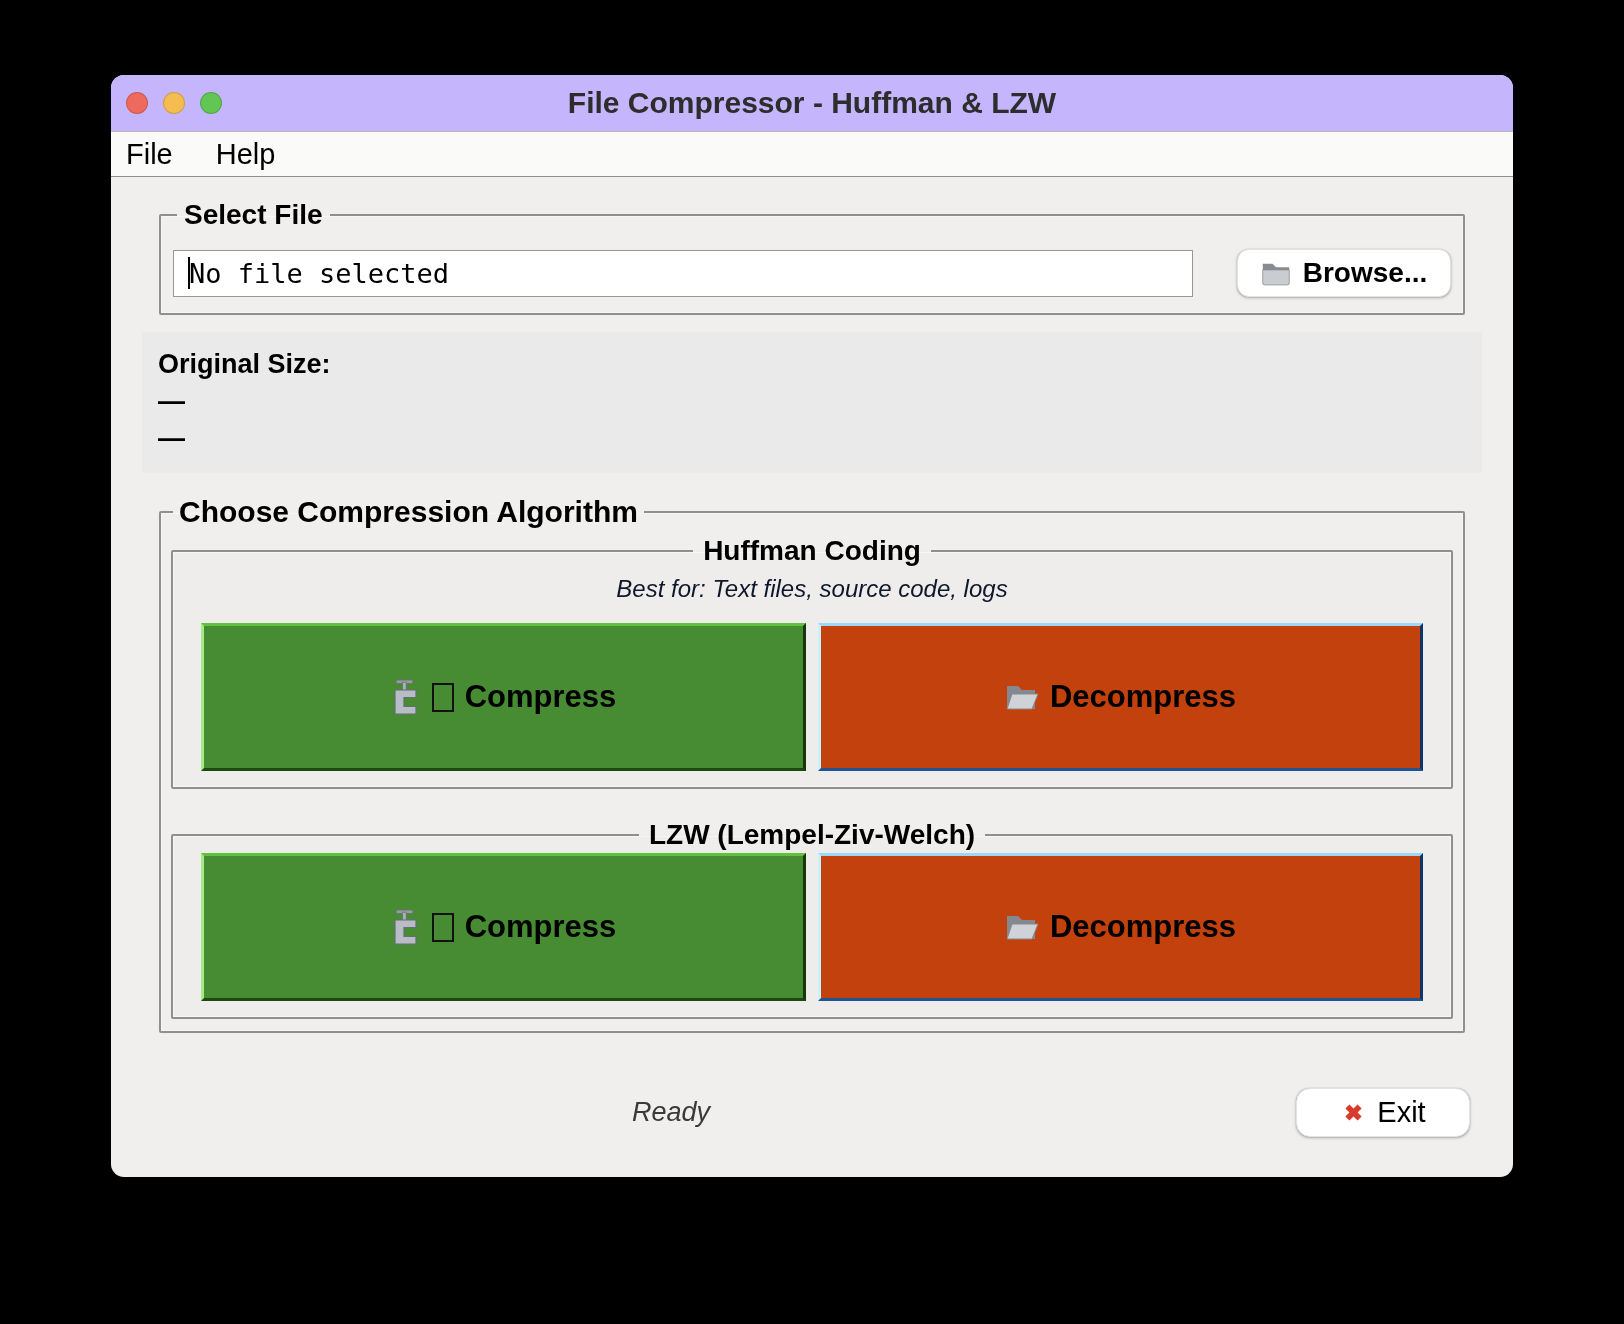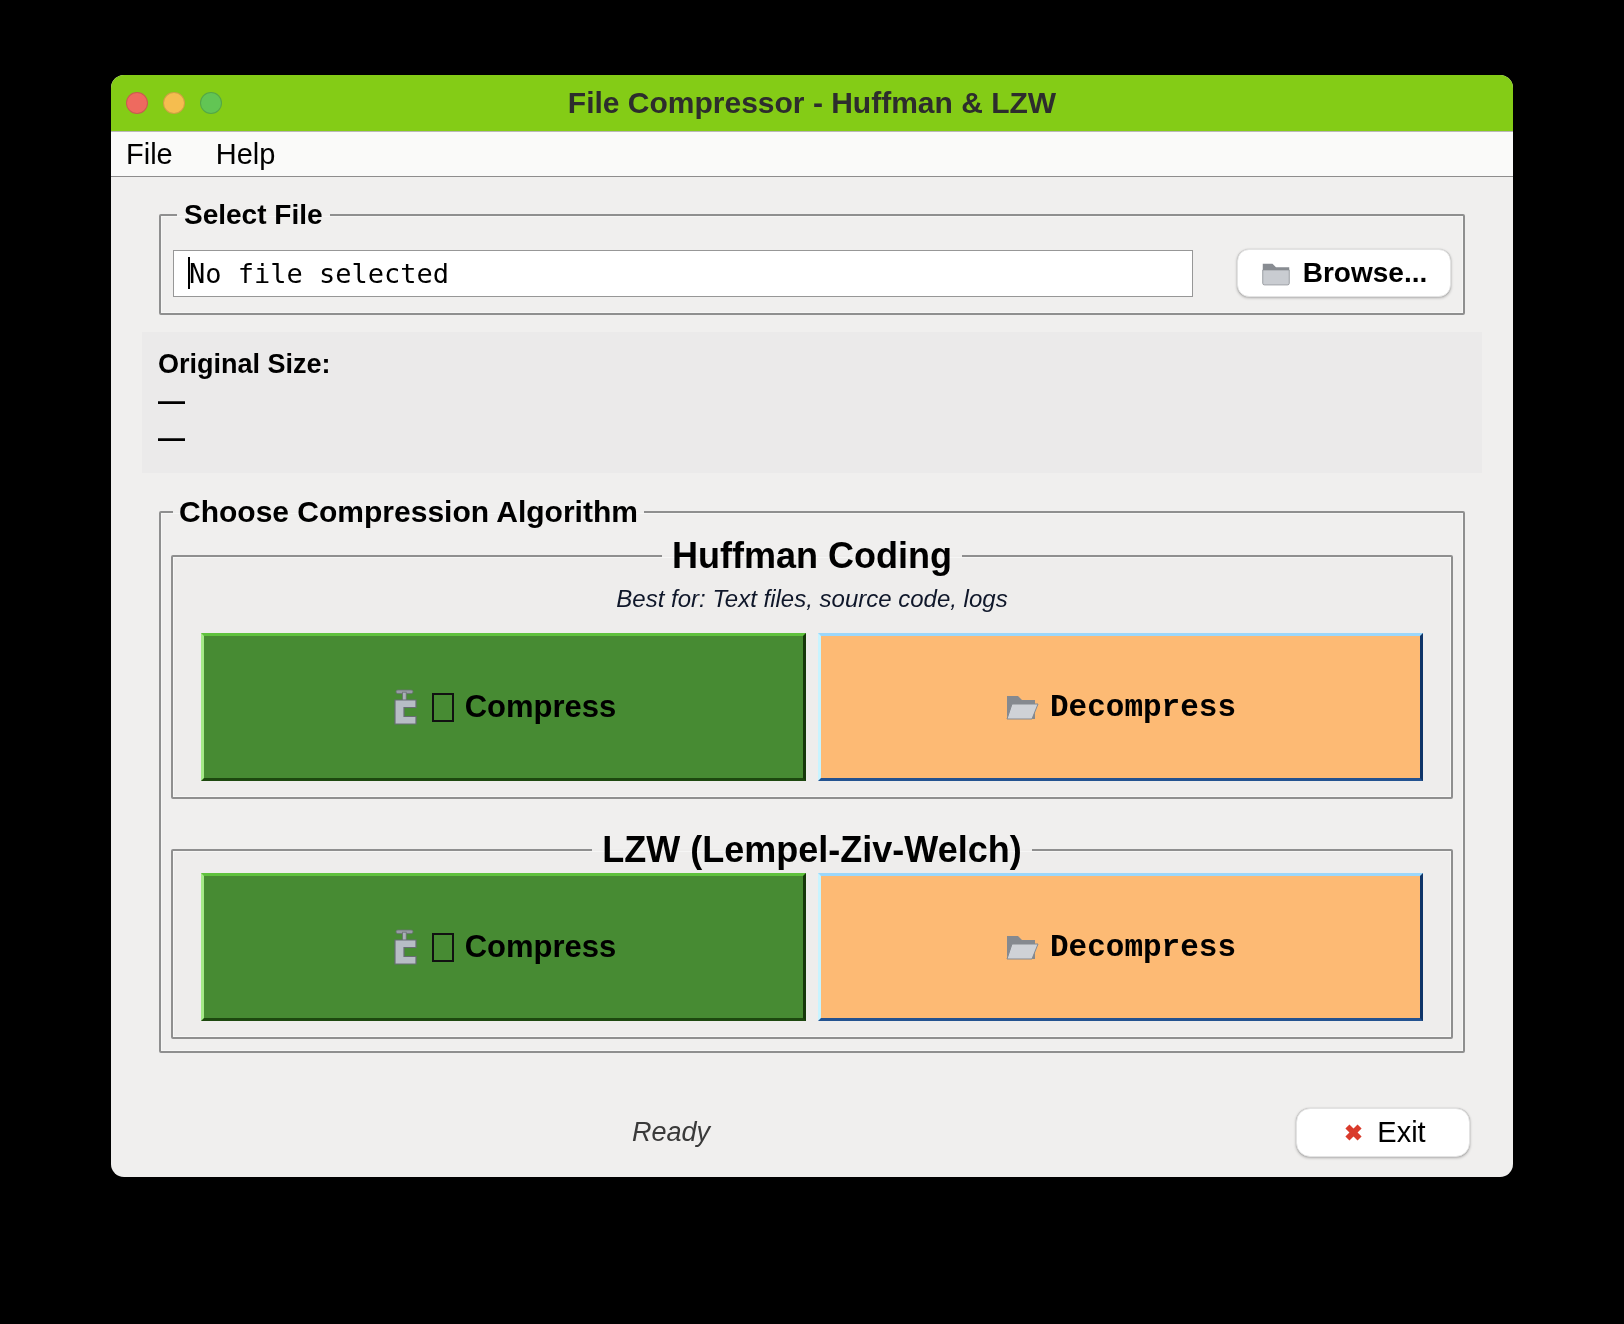--- a/index.html
+++ b/index.html
@@ -7,21 +7,21 @@
     width:1624px;height:1324px;background:#000;position:relative;
     font-family:"Liberation Sans", sans-serif;color:#000;
     -webkit-font-smoothing:antialiased;
   }
   .window{
     position:absolute;left:111px;top:75px;width:1402px;height:1102px;
     background:#f0efee;border-radius:13px;overflow:hidden;
   }
   
   .titlebar{
-    height:56px;background:#84cc16;border-bottom:1px solid #b9b8b8;
+    height:56px;background:#c4b5fd;border-bottom:1px solid #b9b8b8;
     display:flex;align-items:center;justify-content:center;position:relative;
   }
   .traffic-lights{position:absolute;left:15px;top:0;height:56px;display:flex;align-items:center;gap:15px;}
   .light{width:22px;height:22px;border-radius:50%;border:1px solid rgba(0,0,0,.15);box-sizing:border-box;cursor:default;}
   .light.red{background:#ee6a5f;}
   .light.yellow{background:#f5bd4f;}
   .light.green{background:#62c554;}
   .win-title{font-size:30px;font-weight:bold;color:#2d2d2d;}
   
   .menubar{
@@ -51,29 +51,29 @@
   
   .sizes-panel{margin-top:16px;background:#ebeaea;padding:14px 0 16px;}
   .size-row{display:flex;padding-left:16px;font-size:27px;font-weight:bold;line-height:37px;flex-direction:column;}
   .size-label{width:637px;}
   .size-value{font-weight:bold;}
   
   .fs-algo{margin-top:22px;padding:4px 8px 12px;}
   .fs-algo > legend{font-size:30px;padding:0 6px;margin-left:4px;}
   .fs-section{margin:2px 2px 0;padding:2px 28px 16px;background:#eeedec;}
   .fs-section + .fs-section{margin-top:30px;}
-  .fs-section legend{font-size:36px;padding:0 10px;margin:0 auto;text-align:center;}
+  .fs-section legend{font-size:28px;padding:0 10px;margin:0 auto;text-align:center;}
   .subtitle{text-align:center;font-style:italic;font-size:24px;color:#0f172a;margin:6px 0 20px;}
   .btn-row{display:flex;gap:12px;}
   .action-btn{
     flex:1;height:148px;display:flex;align-items:center;justify-content:center;gap:11px;
     font-weight:bold;font-size:31px;color:#000;cursor:pointer;box-sizing:border-box;border:3px solid;text-align:right;
   }
   .compress-btn{background:#478b33;border-color:#5fc13d #16380b #1d480f #a5ea88;}
-  .decompress-btn{background:#fdba74;border-color:#9bd7fb #0f3468 #235290 #c8f4ff;font-family:Liberation Mono, monospace;}
+  .decompress-btn{background:#c2410c;border-color:#9bd7fb #0f3468 #235290 #c8f4ff;}
   .tofu{display:inline-block;width:22px;height:29px;border:2px solid #111;box-sizing:border-box;background:transparent;}
   .icon{display:inline-flex;align-items:center;justify-content:center;}
   
   .status-row{position:relative;height:99px;margin-top:40px;}
   .status-text{position:absolute;left:490px;top:24px;font-style:italic;font-size:27px;color:#3a3a3a;}
   .exit-btn{position:absolute;right:12px;top:15px;width:172px;height:47px;border-radius:14px;gap:10px;font-size:29px;}
 </style>
 </head>
 <body>
 

